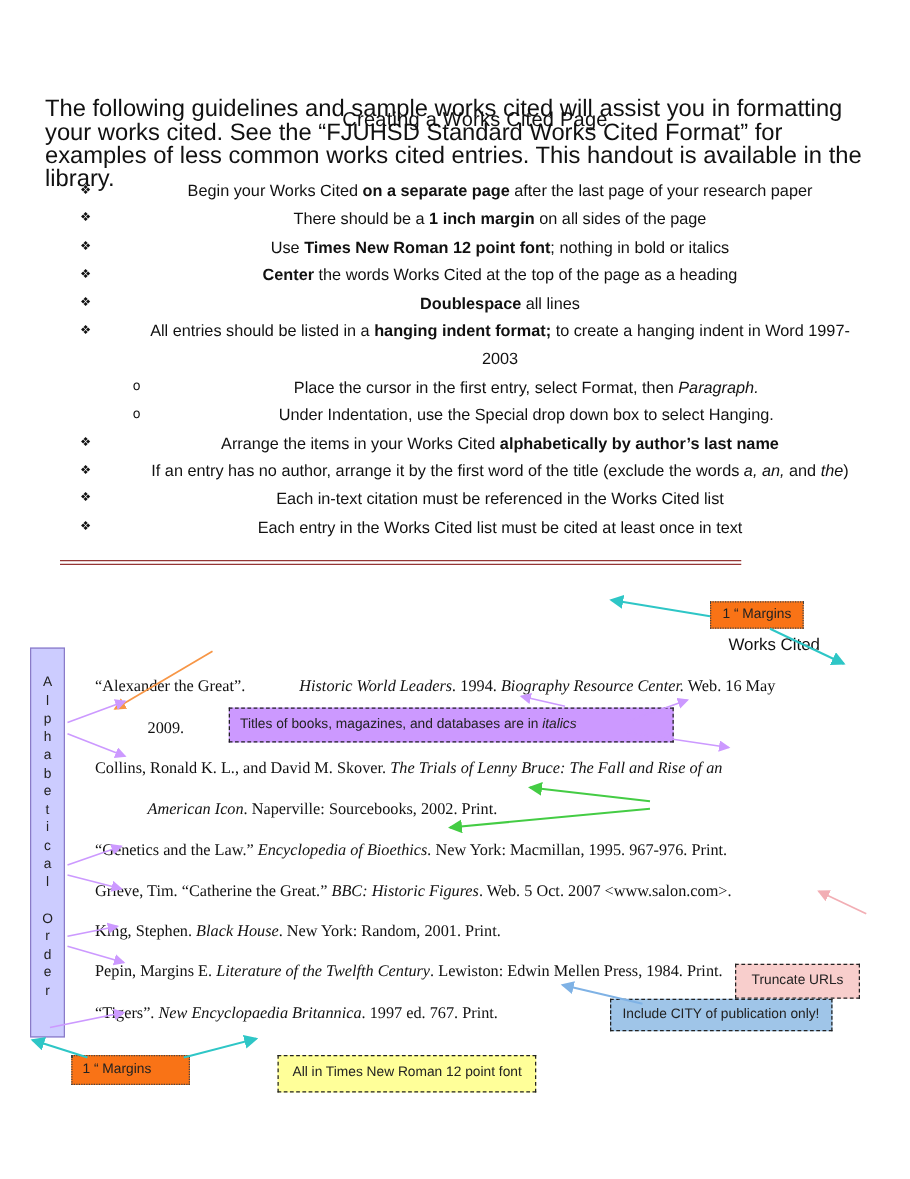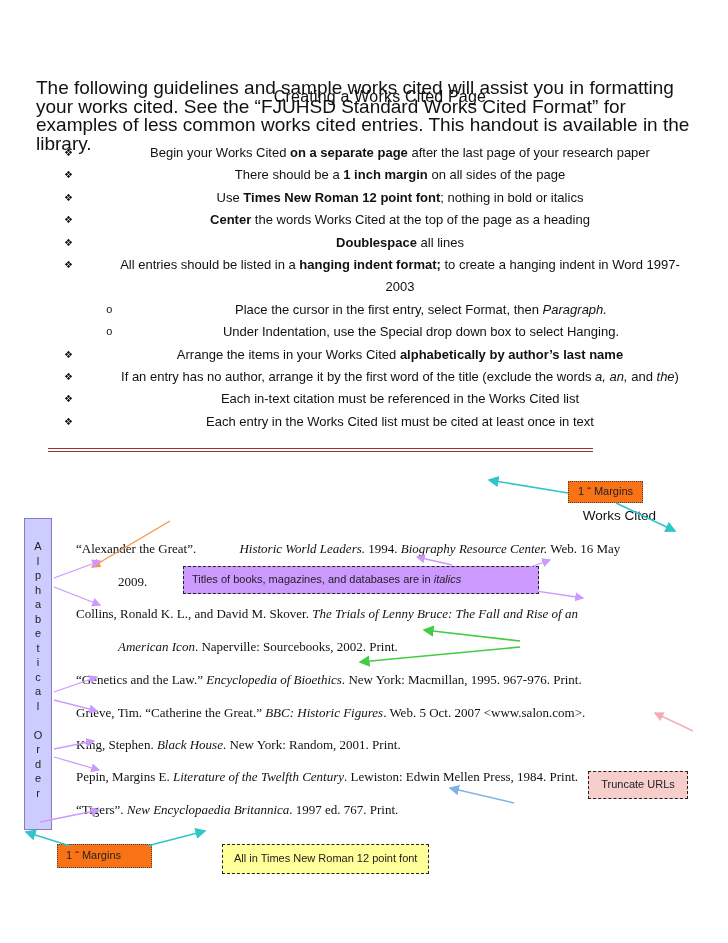--- a/index.html
+++ b/index.html
@@ -128,20 +128,23 @@
       </div>
     </div>
 
   <div class="callout co-purple"><span>Titles of books, magazines, and databases are in </span><span style="font-style: italic;">italics</span></div>
 
 
   <div class="callout co-pink">
     <span>Truncate URLs</span>
   </div>
 
+  <div class="callout co-blue">
+    <span>Include CITY of publication only!</span>
+  </div>
 
   <div class="callout co-cyan co-margins-bottom">
     <span>1 “ Margins</span>
   </div>
 
   <div class="callout co-yellow">
     <span>All in Times New Roman 12 point font</span>
   </div>
 
   <svg class="arrows" viewBox="0 0 728 943">

